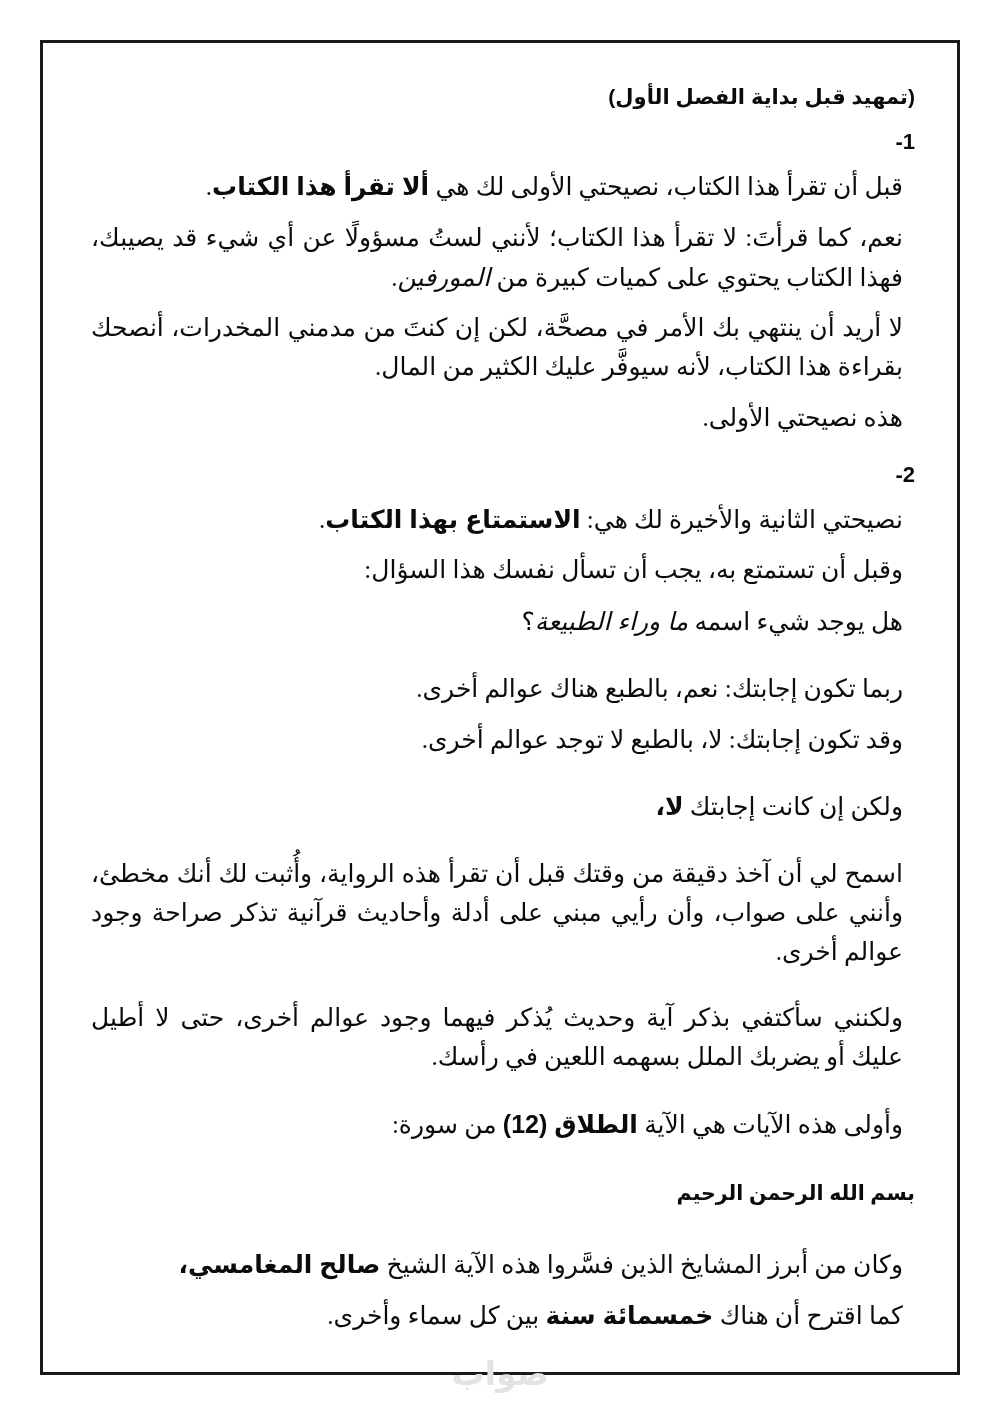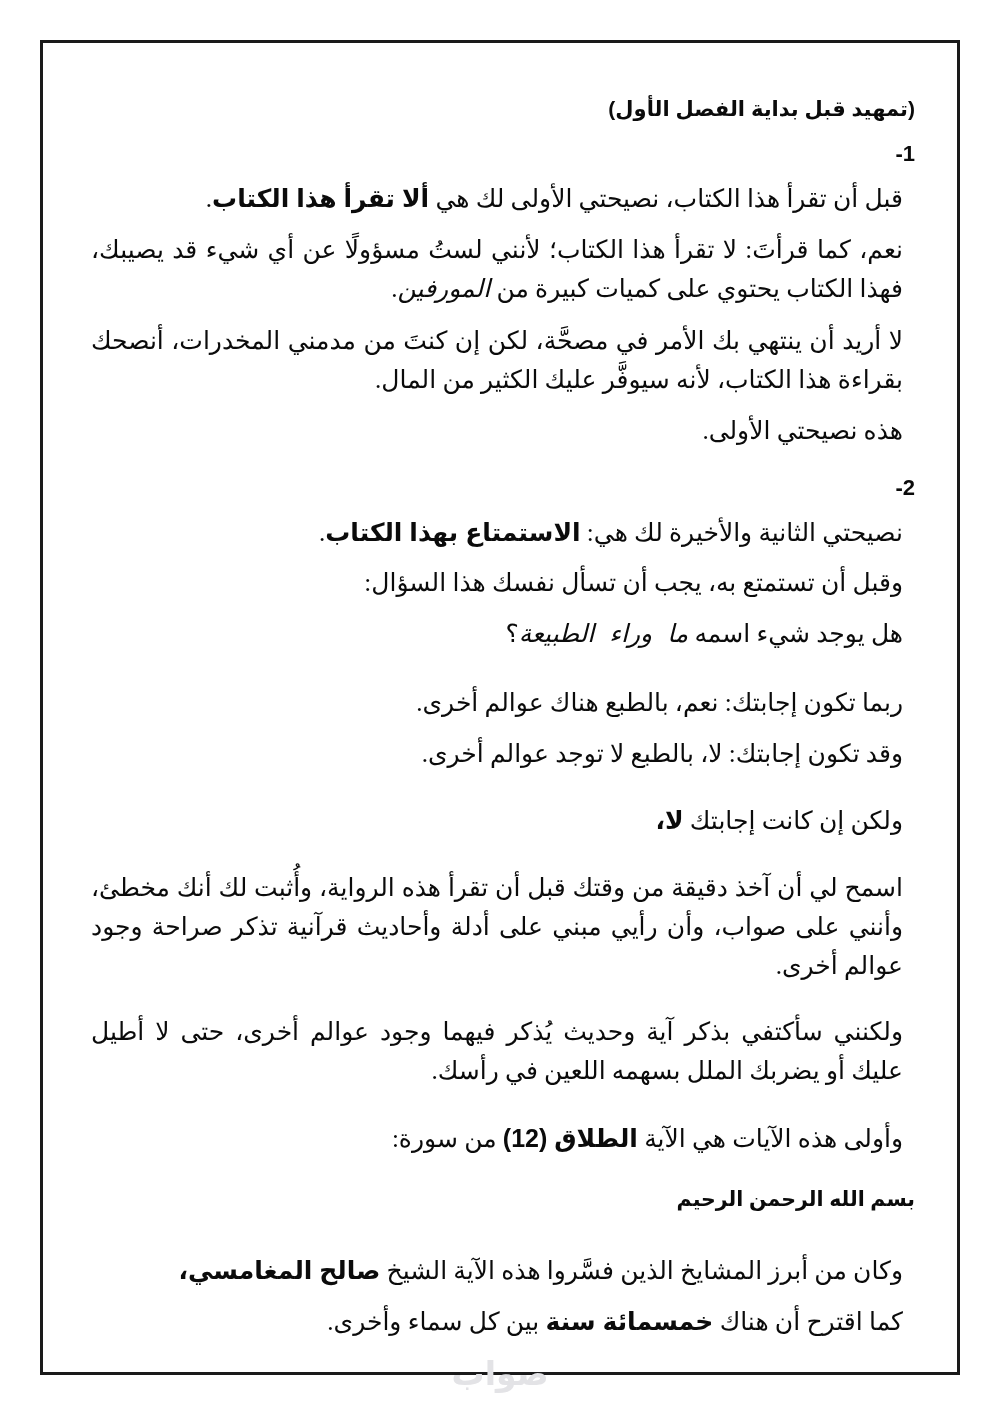--- a/index.html
+++ b/index.html
@@ -50,21 +50,21 @@
   }
 
   .para.justify {
     text-align: justify;
     text-align-last: right;
   }
 
   .title-line {
     font-weight: bold;
     font-size: 21px;
-    margin: 12px 0 20px 0;
+    margin: 0 0 20px 0;
     text-align: right;
     font-family: "Liberation Sans", "DejaVu Sans", sans-serif;
     color: #0b0b0b;
     letter-spacing: -0.2px;
   }
 
   .num-line {
     font-weight: bold;
     font-size: 22px;
     margin: 0 0 4px 0;
@@ -73,27 +73,27 @@
     color: #0b0b0b;
     direction: ltr;
     unicode-bidi: plaintext;
   }
 
   .blk { margin-bottom: 2px; }
   .gap-sm { height: 14px; }
   .gap-md { height: 22px; }
 
   b.bold { font-weight: bold; font-family: "Liberation Sans","DejaVu Sans",sans-serif; }
-  i.ital { font-style: italic; font-family: Liberation Mono, monospace; }
+  i.ital { font-style: italic; font-family: Liberation Sans, sans-serif; }
 
   
   .basmala {
     font-weight: bold;
     font-size: 20.5px;
-    margin: 4px 0 6px 0;
+    margin: 12px 0 6px 0;
     text-align: right;
     font-family: "Liberation Sans", "DejaVu Sans", sans-serif;
     color: #0b0b0b;
   }
 
   
   .verse {
     font-size: 19px;
     line-height: 1.5;
     font-style: italic;

